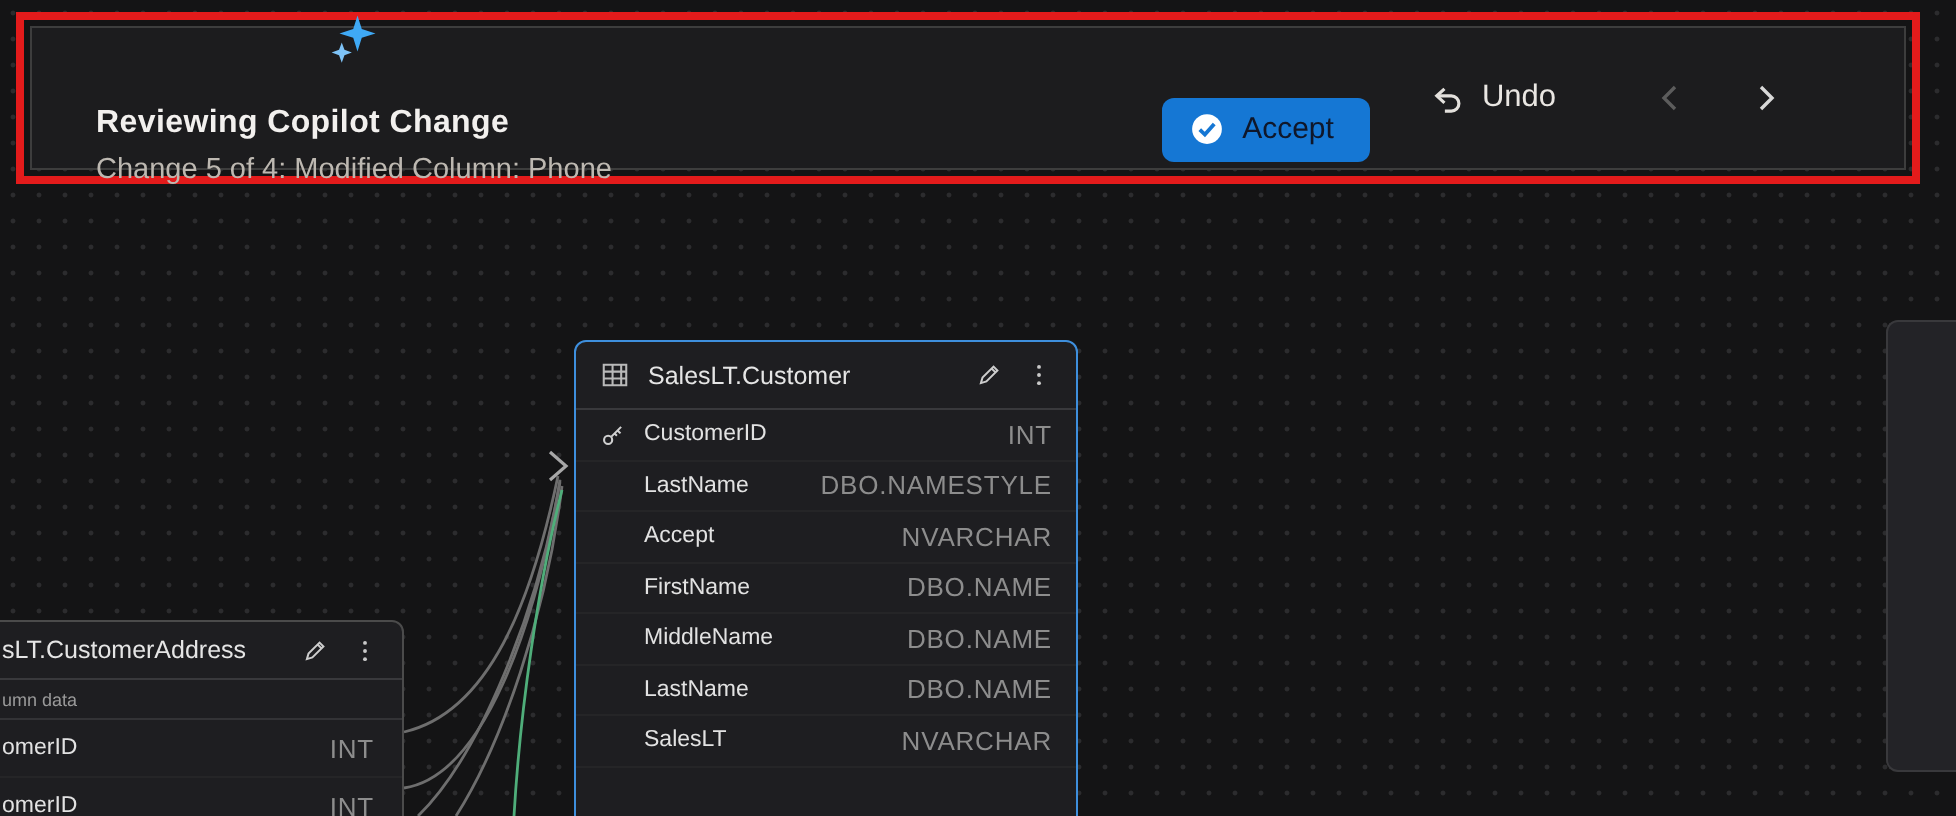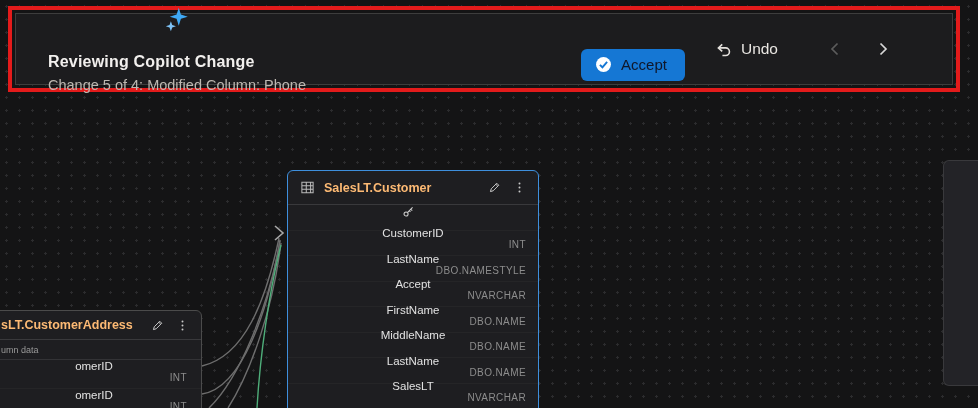--- a/index.html
+++ b/index.html
@@ -51,34 +51,34 @@
   .edge-arrow{ fill:none; stroke:#a8a8a8; stroke-width:1.6; }
 
   
   .table-card{ position:absolute; background:#1e1e21; border-radius:6px; z-index:2; overflow:hidden; }
   #customer-card{ left:287px; top:170px; width:252px; height:250px; border:1.5px solid var(--table-border-blue,#3e8fdd); }
   #address-card{ left:-14px; top:310px; width:216px; height:120px; border:1px solid #4b4b4b; }
 
   .card-header{ display:flex; align-items:center; height:34px; padding:0 12px; gap:9px; border-bottom:1px solid #39393c; }
   #address-card .card-header{ height:29px; padding-left:14px; }
   .table-glyph svg{ width:15px; height:15px; display:block; }
-  .card-title{ font-size:12.5px; font-weight:700; color:#fdba74; white-space:nowrap; }
+  .card-title{ font-size:12.5px; font-weight:400; color:#e5e5e5; white-space:nowrap; }
   .card-actions{ margin-left:auto; display:flex; align-items:center; gap:12px; }
   .icon-btn{ background:none; border:none; padding:0; cursor:pointer; line-height:0; }
   .icon-btn svg{ width:13px; height:13px; display:block; }
 
   .card-sub{ padding:5px 12px 4px 12px; font-size:9px; color:#9a9a9a; border-bottom:1px solid #333336; }
   #address-card .card-sub{ padding-left:14px; }
 
-  .trow{ display:flex; align-items:center; height:25.5px; padding:0 12px; border-bottom:1px solid rgba(255,255,255,0.03);flex-direction:column; }
+  .trow{ display:flex; align-items:center; height:25.5px; padding:0 12px; border-bottom:1px solid rgba(255,255,255,0.03); }
   #address-card .trow{ height:29px; padding:0 14px; }
   .icon-slot{ width:22px; flex:0 0 22px; line-height:0; }
   .icon-slot svg{ width:13px; height:13px; }
   .cname{ font-size:11.5px; color:#e2e2e2; white-space:nowrap; }
-  .ctype{ margin-left:auto; font-size:10px; color:#8d8d8d; letter-spacing:.4px; white-space:nowrap;padding-left:16px; }
+  .ctype{ margin-left:auto; font-size:13px; color:#8d8d8d; letter-spacing:.4px; white-space:nowrap;padding-left:16px; }
 
   
   #right-card{
     position:absolute; left:943px; top:160px; width:36px; height:226px;
     background:#232327; border:1px solid #39393c; border-right:none;
     border-radius:6px 0 0 6px; z-index:2;
   }
 </style>
 </head>
 <body>

